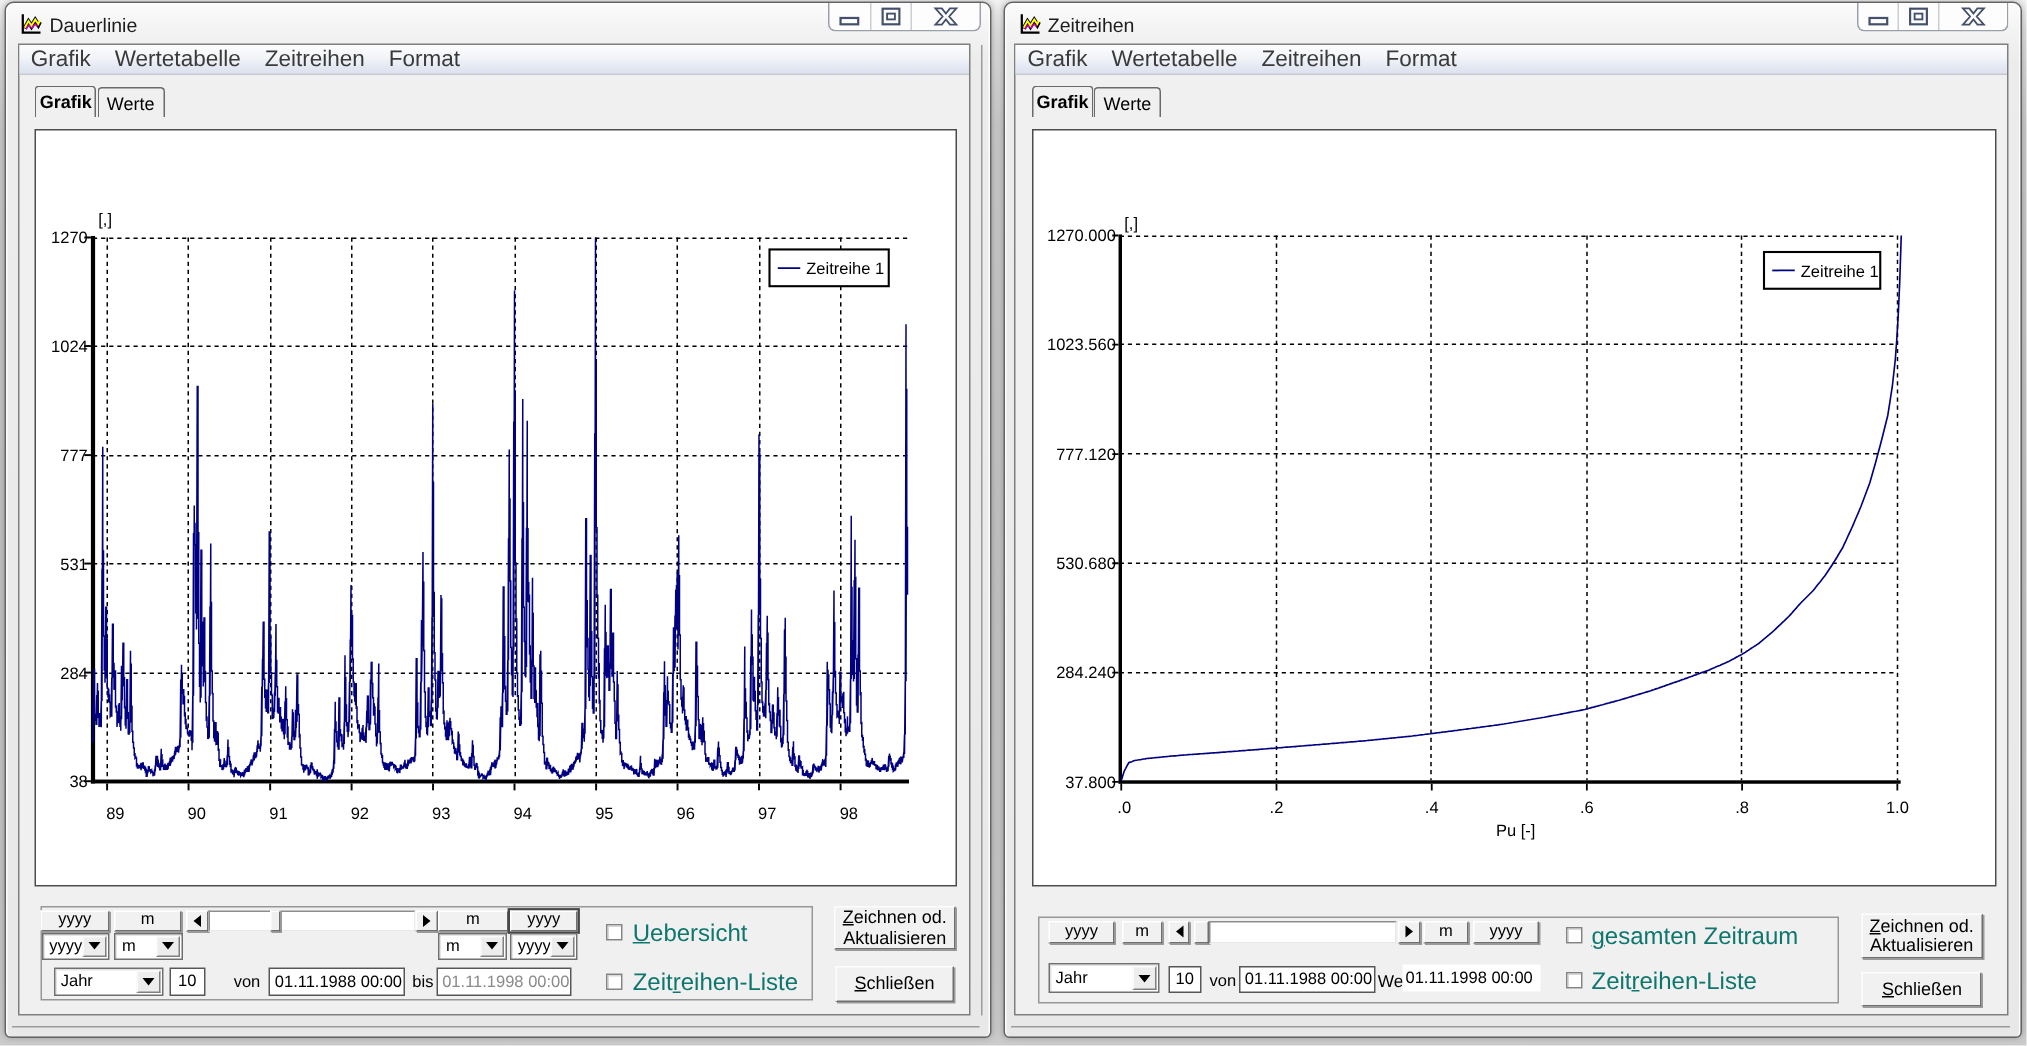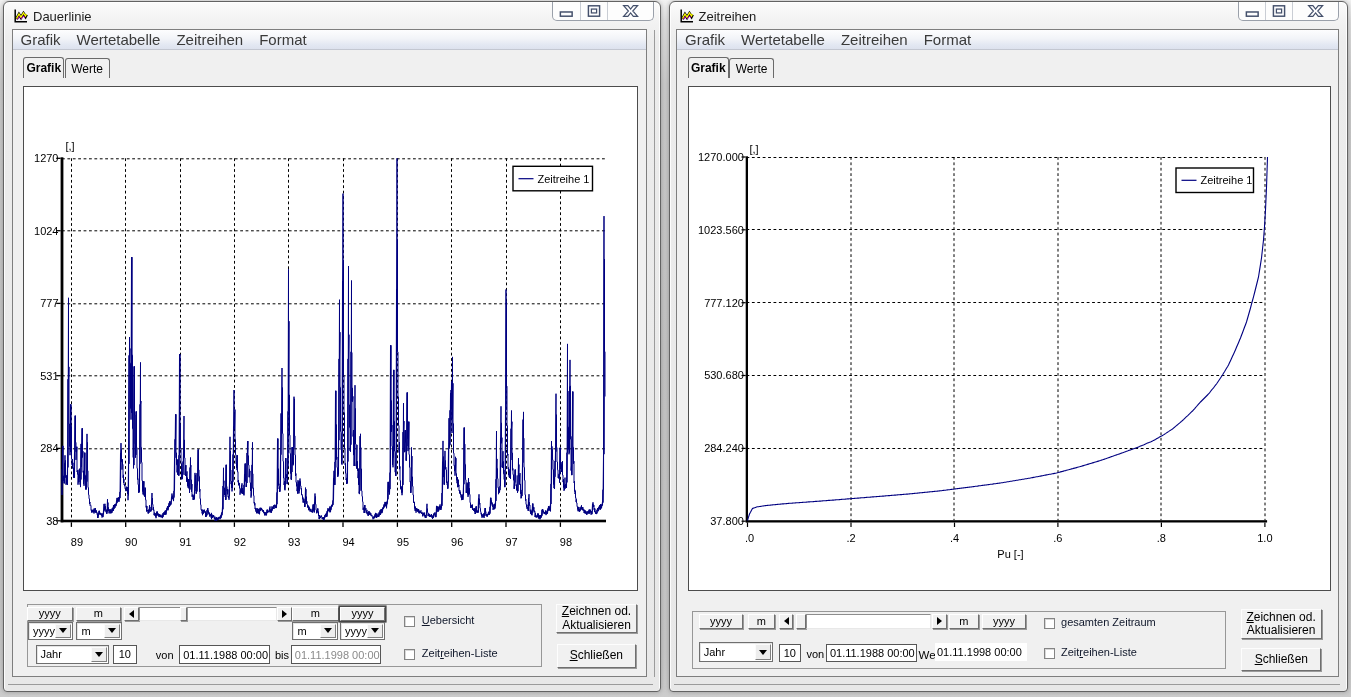--- a/index.html
+++ b/index.html
@@ -26,21 +26,21 @@
 .combo{position:absolute;background:#fff;border:1px solid #6f6f6f;box-shadow:1px 1px 0 #e4e4e4 inset}
 .ctext{position:absolute;left:4px;top:50%;transform:translateY(-50%);font-size:11px;color:#000}
 .cbtn{position:absolute;right:1px;top:1px;bottom:1px;width:16px;background:#ededed;border-top:1px solid #fbfbfb;border-left:1px solid #fbfbfb;border-right:1px solid #808080;border-bottom:1px solid #808080;display:flex;align-items:center;justify-content:center}
 .tri-d{width:0;height:0;border-left:4px solid transparent;border-right:4px solid transparent;border-top:5px solid #000}
 .tri-l{width:0;height:0;border-top:4px solid transparent;border-bottom:4px solid transparent;border-right:5px solid #000}
 .tri-r{width:0;height:0;border-top:4px solid transparent;border-bottom:4px solid transparent;border-left:5px solid #000}
 .inp{position:absolute;background:#fff;border:1px solid #565656;font-size:11px;padding:2.5px 3px 0 3px;white-space:nowrap}
 .inpflat{position:absolute;background:#fff;font-size:11px;padding:2.5px 2px 0 2px;white-space:nowrap}
 .lbl{position:absolute;color:#000;white-space:nowrap}
 .chk{position:absolute;width:11px;height:11px;background:#fff;border:1px solid #848484;box-shadow:1px 1px 0 #d8d8d8 inset}
-.chklbl{position:absolute;font-size:11px;color:#0f172a;white-space:nowrap}
+.chklbl{position:absolute;font-size:16px;color:#0f766e;white-space:nowrap}
 .track{position:absolute;background:#fff;border:1px solid #8d8d8d;border-bottom-color:#e8e8e8;border-right-color:#e8e8e8}
 .thumb{position:absolute;background:#efefef;border-top:1px solid #fff;border-left:1px solid #fff;border-right:1px solid #6f6f6f;border-bottom:1px solid #6f6f6f;box-shadow:1px 1px 0 #9a9a9a}
 .hline{position:absolute;background:#9b9b9b}
 u{text-decoration-thickness:1px}
 </style></head><body>
 <div class="stage">
 <div class="win" style="left:3px;top:1px;width:658px;height:691px"></div>
 <svg class="wicon" style="left:12px;top:8px" width="17" height="17" viewBox="0 0 17 17">
 <path d="M3.2 1.5 V13.8 H15" stroke="#000" stroke-width="1.5" fill="none"></path>
 <path d="M4.5 11 L7 6.5 L9 9.5 L11.5 5.5 L13.5 8.5 L14.5 6.5" stroke="#000" stroke-width="3" fill="none"></path>

